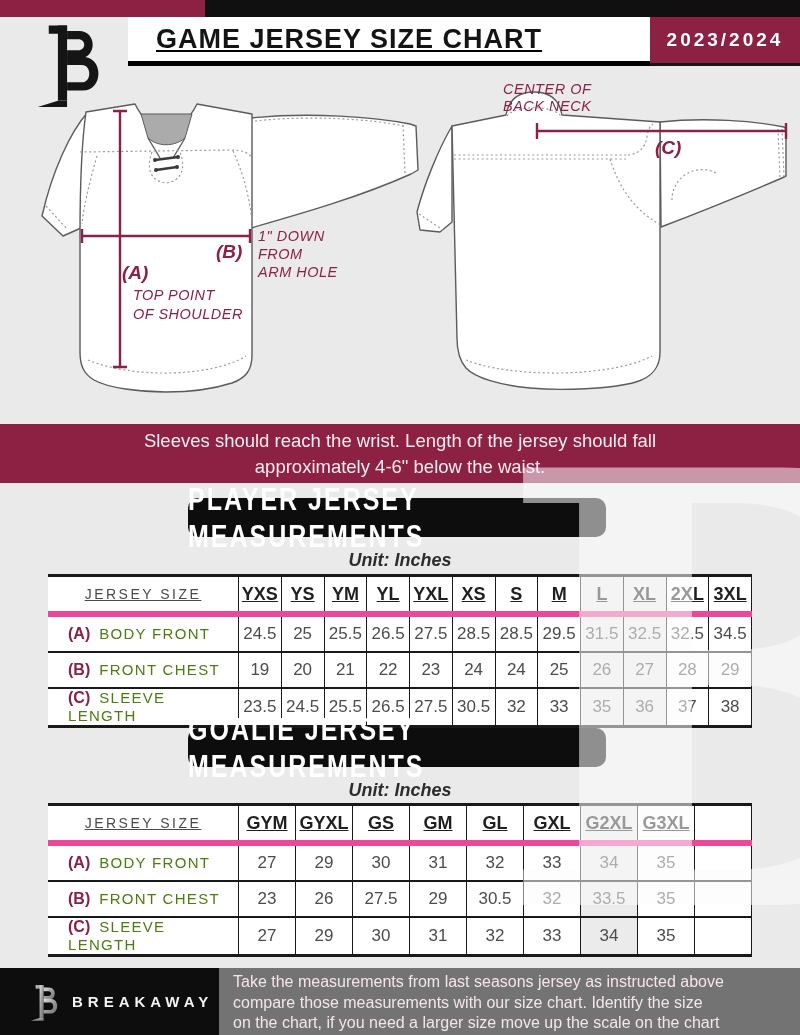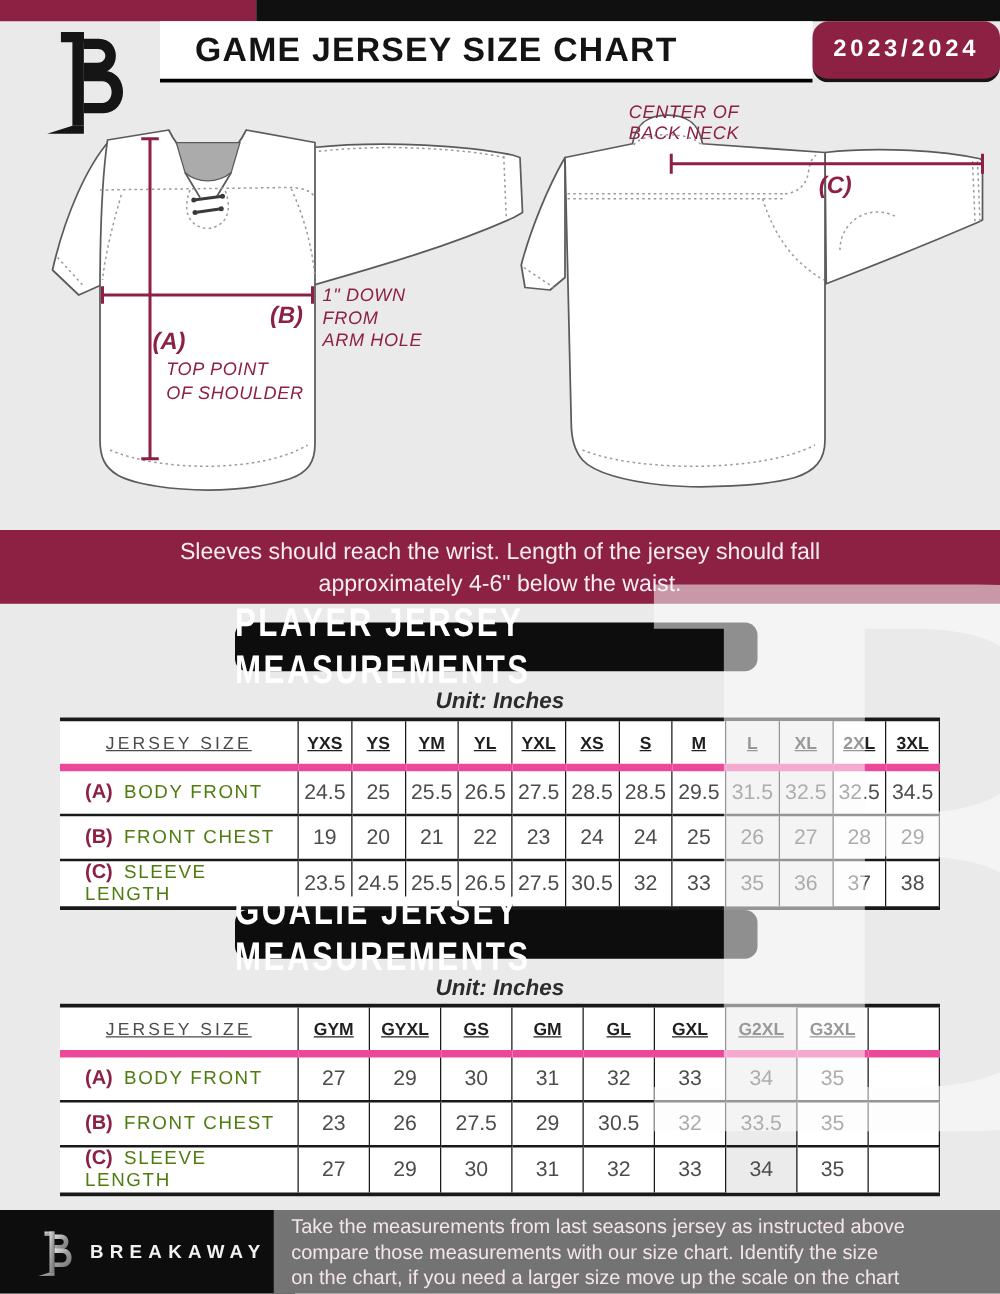--- a/index.html
+++ b/index.html
@@ -4,23 +4,23 @@
 <style>
   html,body{margin:0;padding:0;}
   body{width:800px;height:1035px;background:#eaeaea;font-family:"Liberation Sans",sans-serif;position:relative;overflow:hidden;}
   .page{position:absolute;inset:0;}
 
   
   .strip-maroon{position:absolute;left:0;top:0;width:205px;height:17px;background:#8C2144;}
   .strip-black{position:absolute;left:205px;top:0;width:595px;height:17px;background:#101010;}
 
   
-  .title-band{position:absolute;left:128px;top:17px;width:522px;height:49px;background:#ffffff;border-bottom:3px solid #000000;display:flex;align-items:center;box-sizing:border-box;}
+  .title-band{position:absolute;left:128px;top:17px;width:522px;height:49px;background:#ffffff;border-bottom:5px solid #000000;display:flex;align-items:center;box-sizing:border-box;text-decoration:underline;}
   .title-band h1{margin:0 0 0 28px;font-size:27px;font-weight:bold;letter-spacing:1px;color:#141414;}
-  .season-badge{position:absolute;left:650px;top:17px;width:150px;height:49px;background:#8C2144;border-bottom:3px solid #161616;box-sizing:border-box;display:flex;align-items:center;justify-content:center;color:#fff;font-size:19px;font-weight:bold;letter-spacing:3px;border-radius:13px;}
+  .season-badge{position:absolute;left:650px;top:17px;width:150px;height:49px;background:#8C2144;border-bottom:3px solid #161616;box-sizing:border-box;display:flex;align-items:center;justify-content:center;color:#fff;font-size:19px;font-weight:bold;letter-spacing:3px;}
   .brand-logo{position:absolute;left:26px;top:20px;width:84px;height:88px;}
 
   
   .diagram{position:absolute;left:0;top:0;width:800px;height:424px;}
   .jl{fill:#ffffff;stroke:#5b5b5b;stroke-width:1.4;stroke-linejoin:round;}
   .jn{fill:none;stroke:#5b5b5b;stroke-width:1.4;stroke-linejoin:round;}
   .jd{fill:none;stroke:#9a9a9a;stroke-width:1.2;stroke-dasharray:2 2.6;}
   .gray{fill:#ababab;stroke:#5b5b5b;stroke-width:1;}
   .lace{stroke:#3a3a3a;stroke-width:2.4;stroke-linecap:round;}
   .meas{stroke:#8C2144;stroke-width:2.4;fill:none;}
@@ -41,21 +41,21 @@
 
   
   .table-wrap{position:absolute;left:48px;width:704px;background:#fff;border-top:3px solid #191919;border-bottom:3px solid #191919;z-index:2;}
   .tw-player{top:574px;}
   .tw-goalie{top:803px;}
   table{border-collapse:collapse;table-layout:fixed;width:100%;}
   th,td{height:34px;padding:0;}
   thead th{border-bottom:6px solid #ec4899;text-decoration:underline;}
   tbody tr+tr th,tbody tr+tr td{border-top:2px solid #191919;}
   .label-head{width:190px;font-size:14px;font-weight:normal;letter-spacing:2.5px;color:#4a4a4a;text-align:center;}
-  .size-head{font-size:14px;font-weight:bold;color:#1f1f1f;text-align:center;border-left:1.5px solid #191919;}
+  .size-head{font-size:18px;font-weight:bold;color:#1f1f1f;text-align:center;border-left:1.5px solid #191919;}
   .size-cell{font-size:17px;color:#4c4c4c;text-align:center;border-left:1.5px solid #191919;}
   th:last-child,td:last-child{border-right:1.5px solid #191919;}
   .row-label{text-align:left;padding-left:20px;font-weight:normal;}
   .rkey{color:#8C2144;font-weight:bold;font-size:16px;font-style:normal;margin-right:9px;}
   .rname{font-size:15px;letter-spacing:1.3px;color:#4d7c0f;}
   .shaded{background:#ebebeb;}
 
   
   .watermark{position:absolute;left:495px;top:395px;font-family:"DejaVu Serif",serif;font-weight:bold;font-size:600px;line-height:1;color:rgba(252,252,252,0.55);z-index:3;pointer-events:none;}
 

